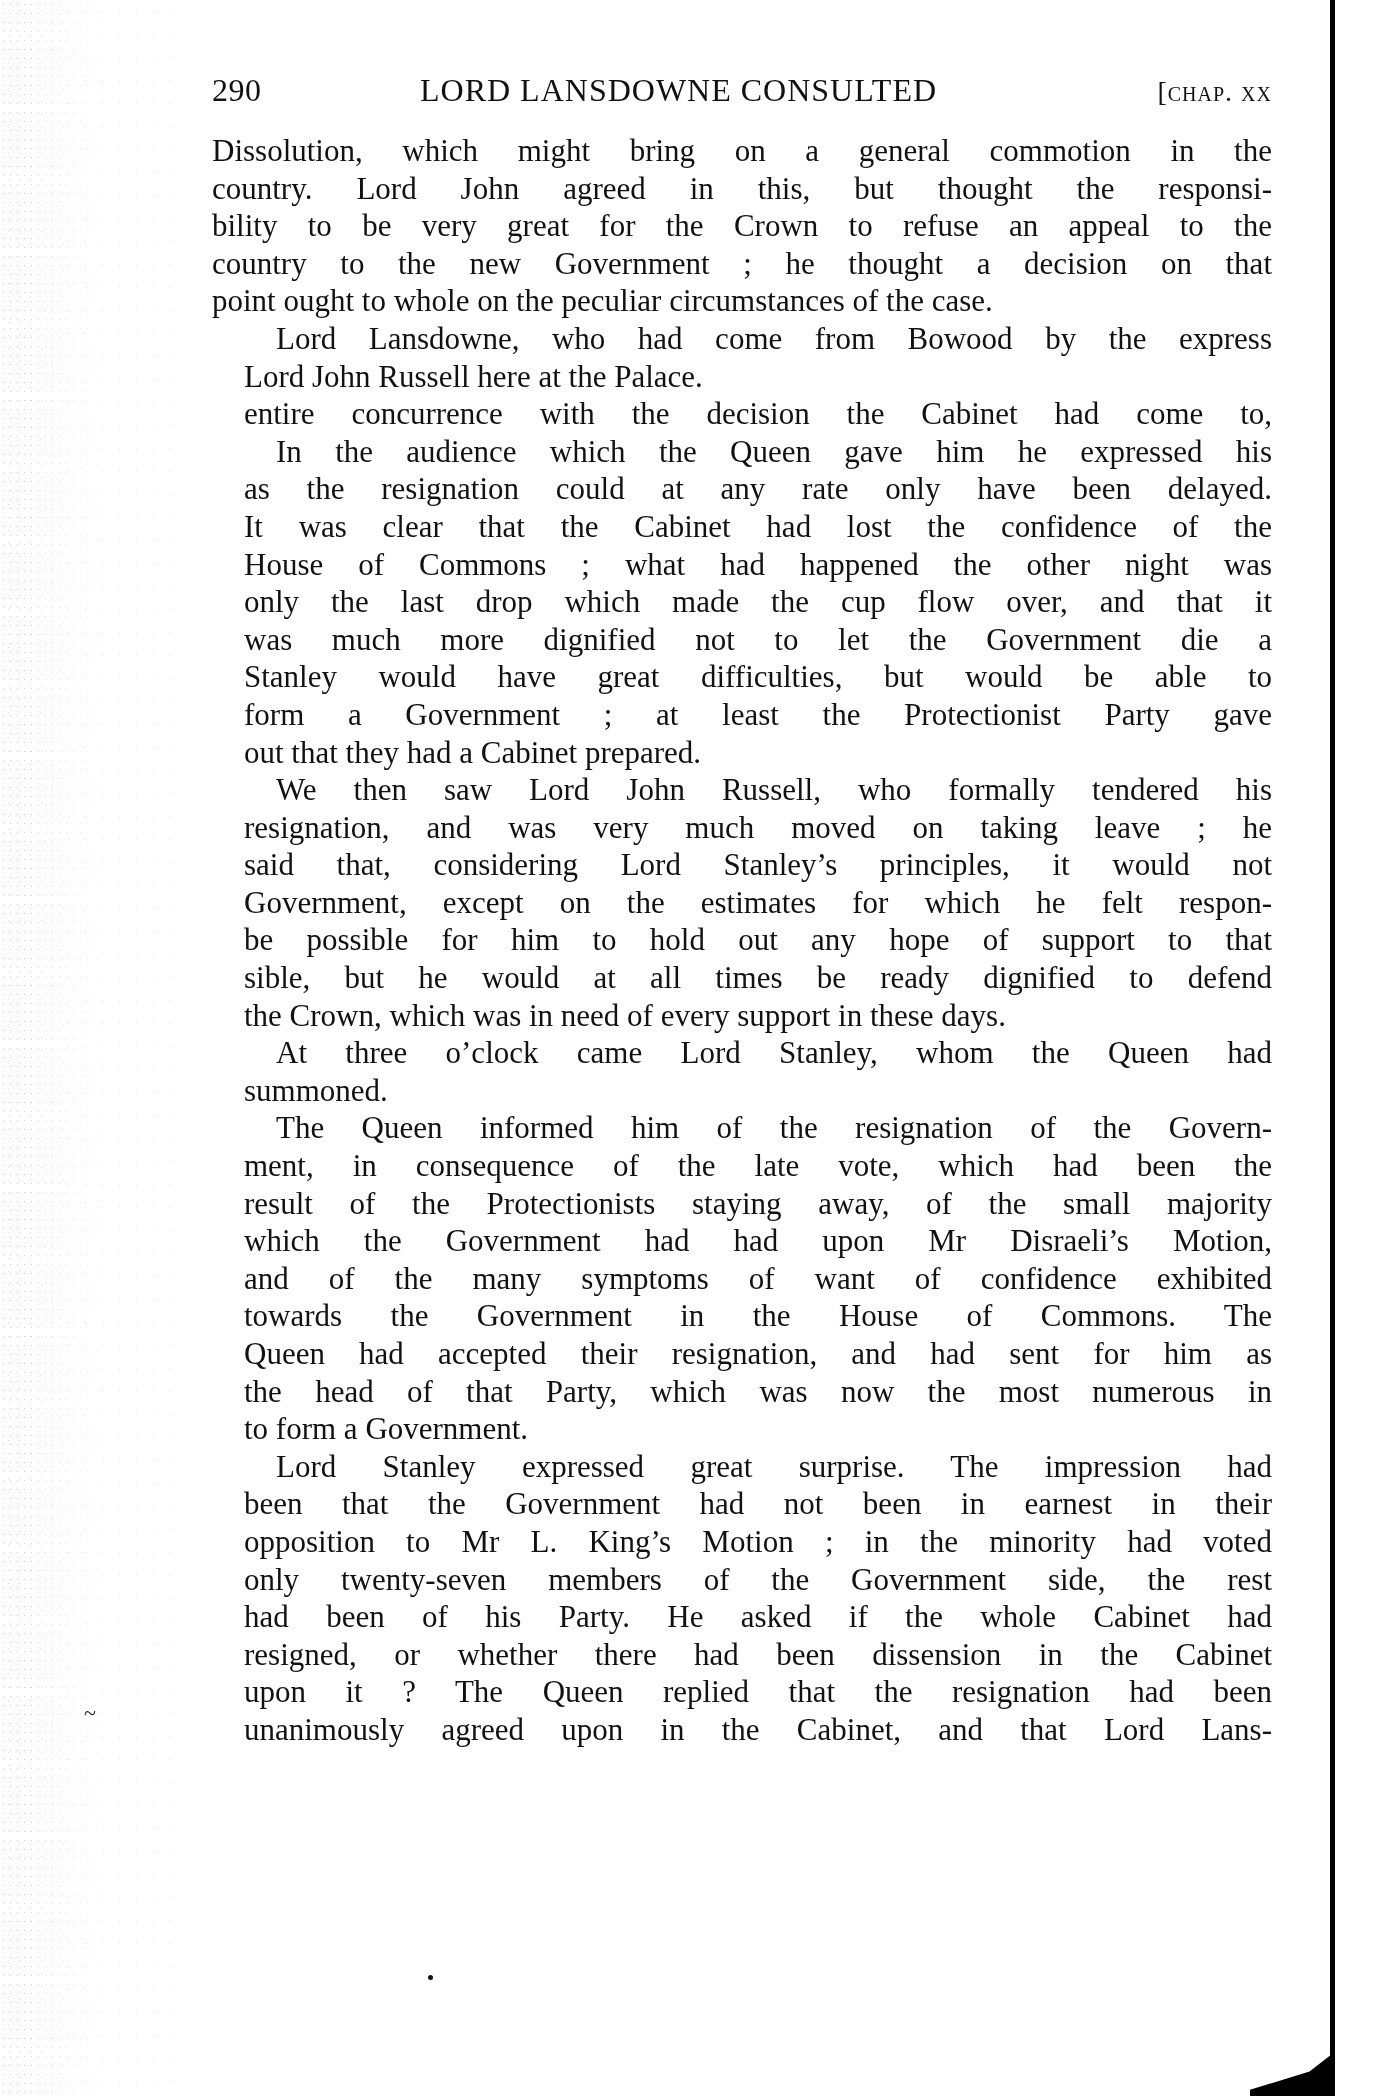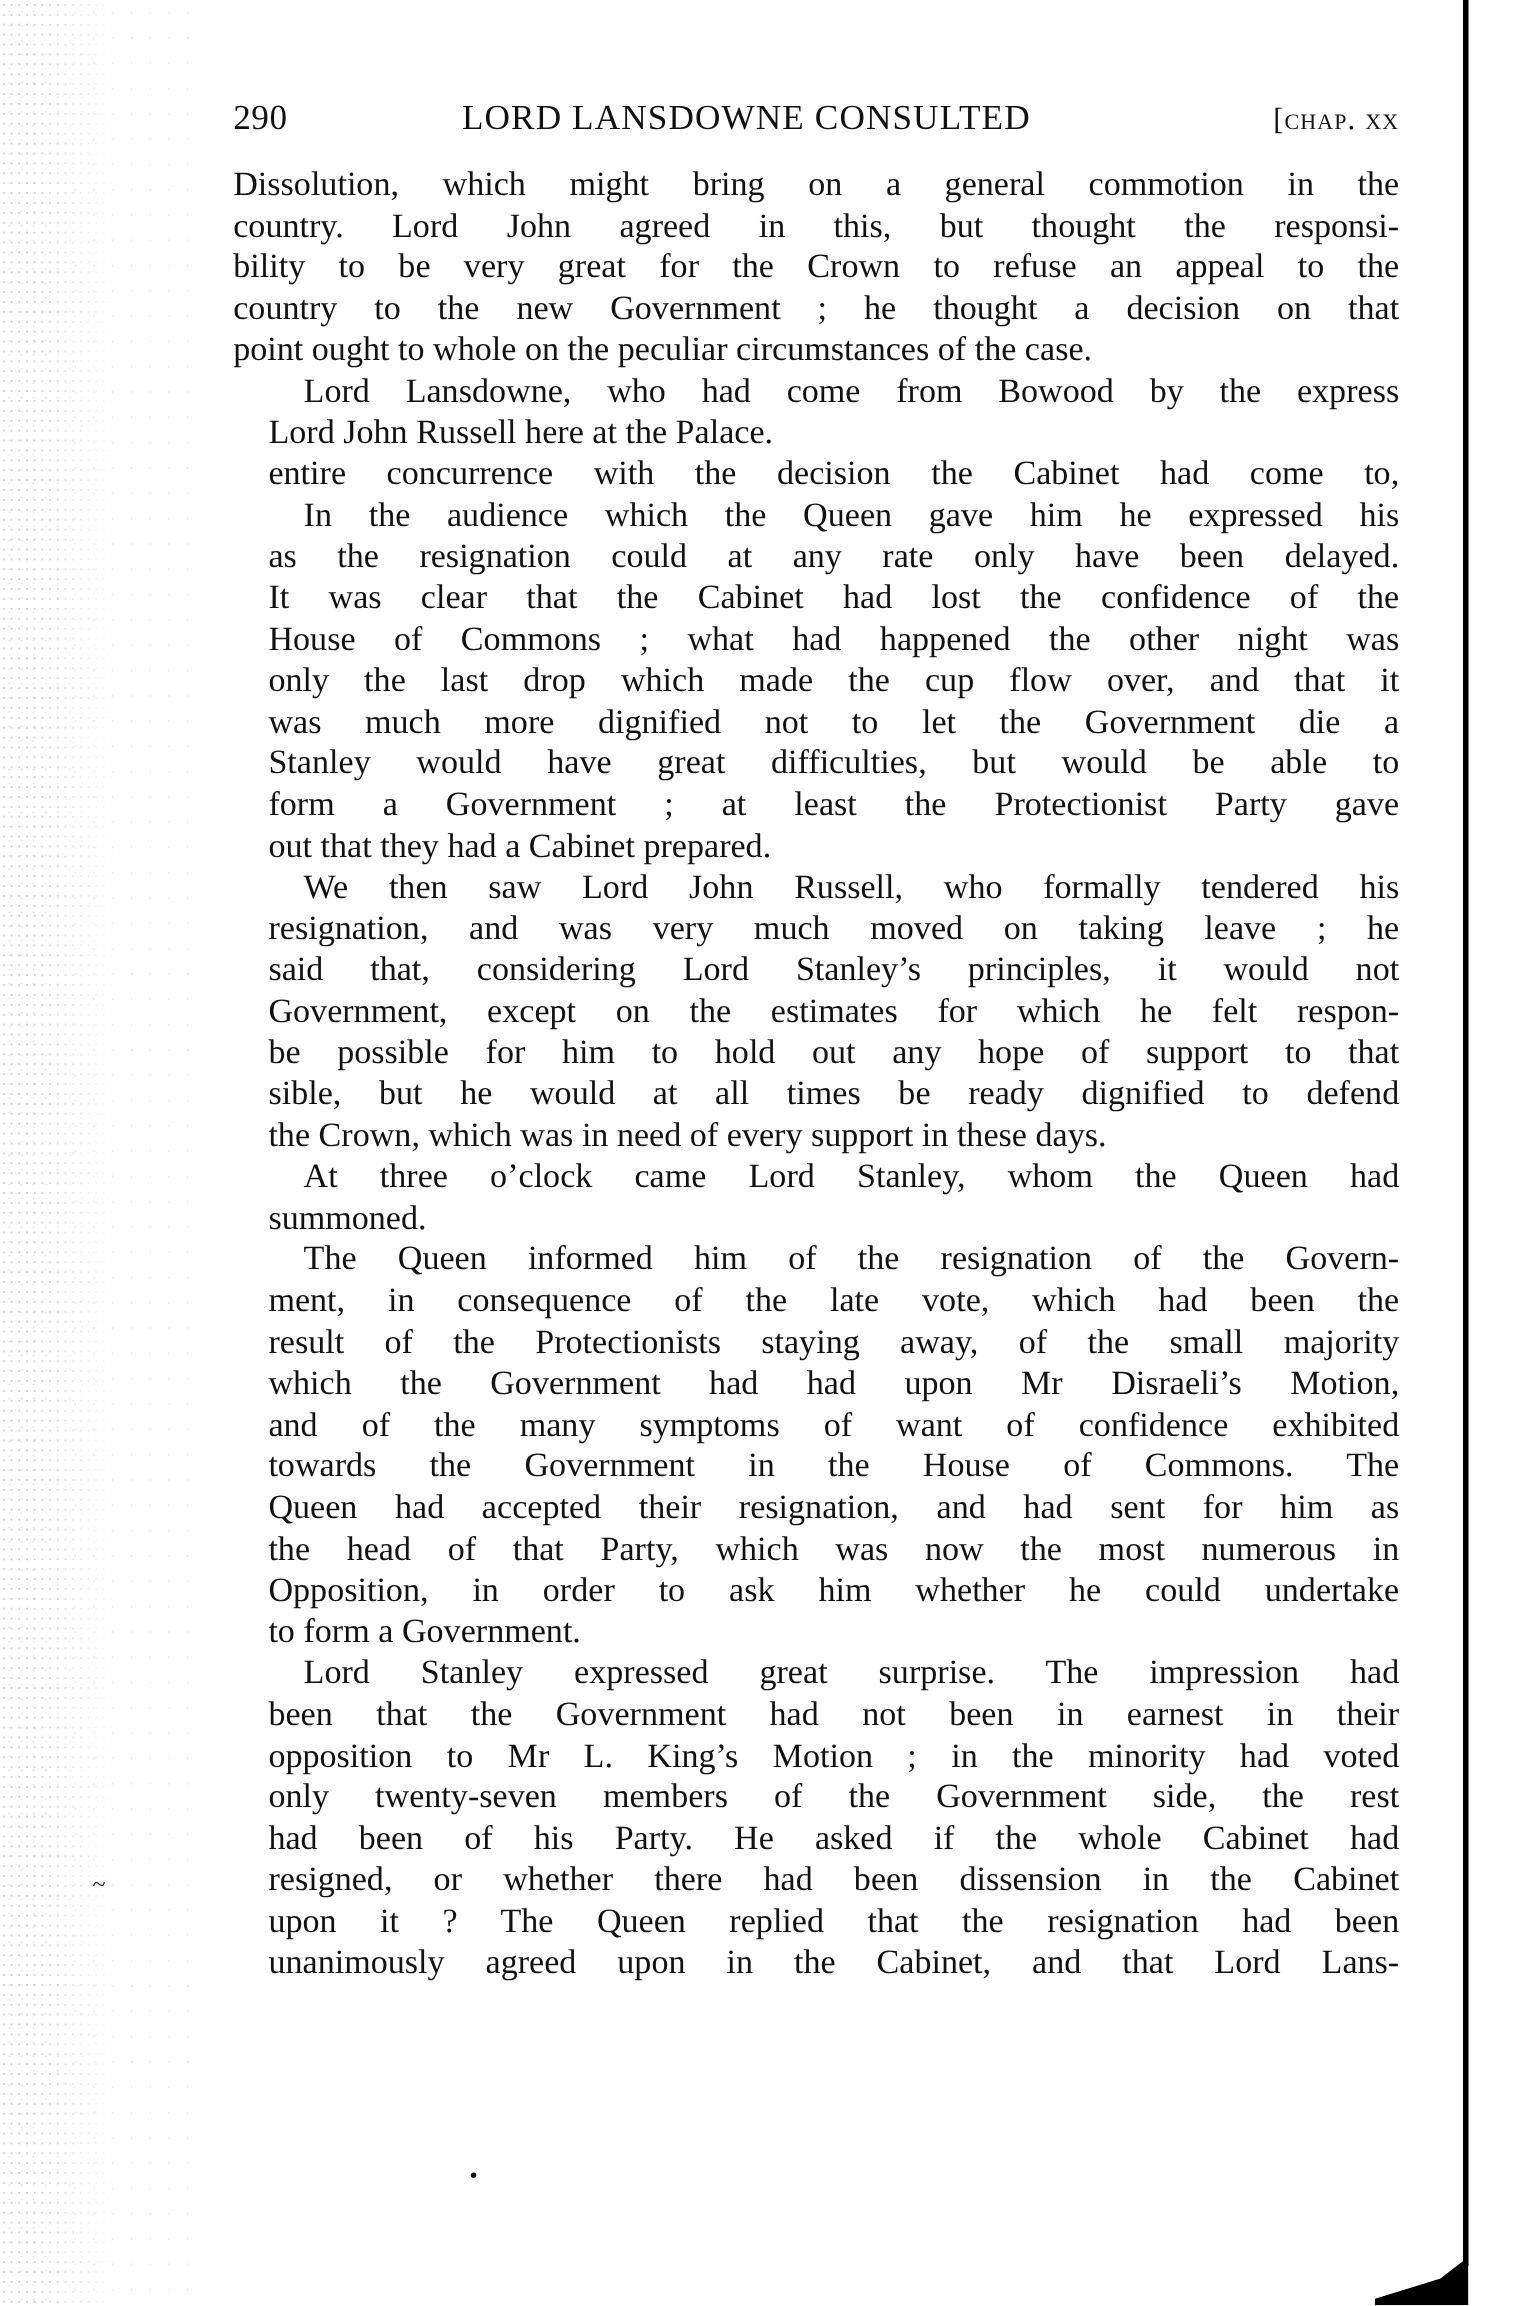--- a/index.html
+++ b/index.html
@@ -69,21 +69,21 @@
     left: 428px;
     top: 1975px;
     width: 5px;
     height: 5px;
     background: #111;
     border-radius: 50%;
   }
   .page {
     position: absolute;
     left: 212px;
-    top: 88px;
+    top: 72px;
     width: 1060px;
   }
   .running-head {
     display: flex;
     align-items: baseline;
     font-size: 32px;
     letter-spacing: 0.5px;
     height: 52px;
   }
   .folio {
@@ -182,21 +182,20 @@
       </div>
       <div class="para">
         <span class="line indent">The Queen informed him of the resignation of the Govern-</span>
         <span class="line">ment, in consequence of the late vote, which had been the</span>
         <span class="line">result of the Protectionists staying away, of the small majority</span>
         <span class="line">which the Government had had upon Mr Disraeli’s Motion,</span>
         <span class="line">and of the many symptoms of want of confidence exhibited</span>
         <span class="line">towards the Government in the House of Commons.  The</span>
         <span class="line">Queen had accepted their resignation, and had sent for him as</span>
         <span class="line">the head of that Party, which was now the most numerous in</span>
-        <span class="line">Opposition, in order to ask him whether he could undertake</span>
         <span class="line last">to form a Government.</span>
       </div>
       <div class="para">
         <span class="line indent">Lord Stanley expressed great surprise.  The impression had</span>
         <span class="line">been that the Government had not been in earnest in their</span>
         <span class="line">opposition to Mr L. King’s Motion ;  in the minority had voted</span>
         <span class="line">only twenty-seven members of the Government side, the rest</span>
         <span class="line">had been of his Party.  He asked if the whole Cabinet had</span>
         <span class="line">resigned, or whether there had been dissension in the Cabinet</span>
         <span class="line">upon it ?  The Queen replied that the resignation had been</span>

